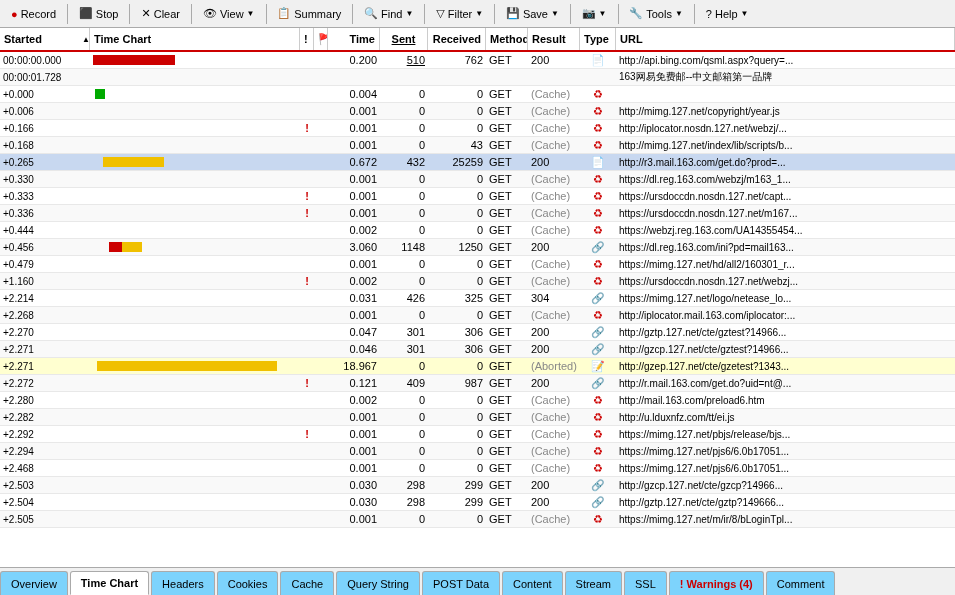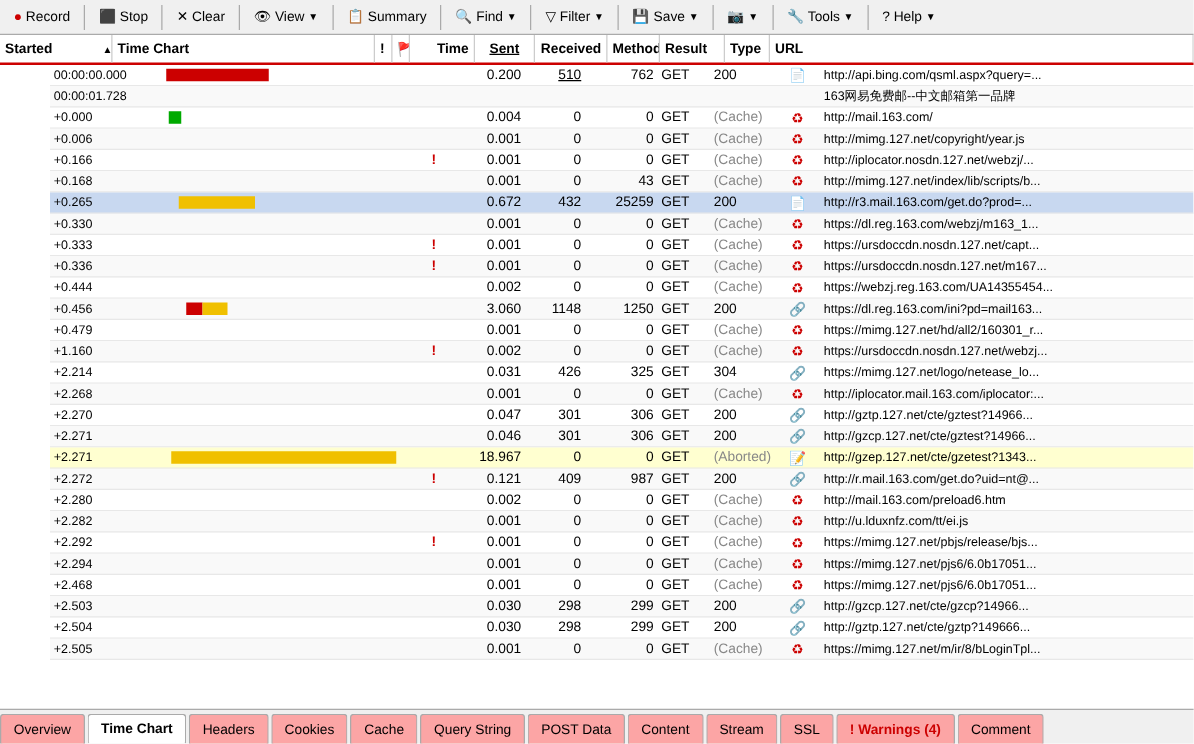--- a/index.html
+++ b/index.html
@@ -42,21 +42,21 @@
     .bar-yellow { background: #f0c000; }
     .bar-red { background: #cc0000; }
 
     
     #bottom-tabs {
       display: flex; background: #f0f0f0; border-top: 1px solid #aaa;
       height: 28px; align-items: flex-end;
     }
     .btab {
       padding: 3px 10px; border: 1px solid #aaa; border-bottom: none;
-      margin-right: 2px; cursor: pointer; background: #fca5a5;
+      margin-right: 2px; cursor: pointer; background: #7dd3fc;
       font-size: 11px; border-radius: 3px 3px 0 0; height: 24px;
       display: flex; align-items: center;
     }
     .btab.active { background: #fff; border-bottom: 1px solid #fff; font-weight: bold; }
     .btab.warning { color: #cc0000; font-weight: bold; }
 
     
     .w-started { width: 90px; min-width: 90px; }
     .w-chart { width: 210px; min-width: 210px; }
     .w-flag1 { width: 14px; min-width: 14px; }
@@ -64,21 +64,21 @@
     .w-time { width: 52px; min-width: 52px; text-align: right; }
     .w-sent { width: 48px; min-width: 48px; text-align: right; }
     .w-received { width: 58px; min-width: 58px; text-align: right; }
     .w-method { width: 42px; min-width: 42px; }
     .w-result { width: 52px; min-width: 52px; }
     .w-type { width: 36px; min-width: 36px; }
     .w-url { flex: 1; }
 
     .sort-arrow { font-size: 8px; color: #000; }
 
-    #content-area { display: flex; flex-direction: column; flex: 1; overflow: hidden; padding-left: 40px; }
+    #content-area { display: flex; flex-direction: column; flex: 1; overflow: hidden; }
   </style>
 </head>
 <body>
 
 <div id="toolbar">
   <button class="tb-btn">
     <span style="color:#cc0000;">●</span>
     <span>Record</span>
   </button>
   <div class="tb-sep"></div>
@@ -215,21 +215,20 @@
           </div>
     </div>
     <div class="cell w-flag1" style="color:#cc0000;font-weight:bold;justify-content:center;"></div>
     <div class="cell w-flag2" style="color:#ff8800;justify-content:center;"></div>
     <div class="cell w-time" style="justify-content:flex-end;">0.004</div>
     <div class="cell w-sent" style="justify-content:flex-end;">0</div>
     <div class="cell w-received" style="justify-content:flex-end;">0</div>
     <div class="cell w-method">GET</div>
     <div class="cell w-result" style="color:#888;">(Cache)</div>
     <div class="cell w-type" style="color:#cc0000;justify-content:center;">♻</div>
-    <div class="cell w-url cell-url">http://mail.163.com/</div>
   </div>
       <div class="row">
     <div class="cell w-started" style="font-size:10px;">+0.006</div>
     <div class="cell w-chart">
       <div class="bar-container"></div>
     </div>
     <div class="cell w-flag1" style="color:#cc0000;font-weight:bold;justify-content:center;"></div>
     <div class="cell w-flag2" style="color:#ff8800;justify-content:center;"></div>
     <div class="cell w-time" style="justify-content:flex-end;">0.001</div>
     <div class="cell w-sent" style="justify-content:flex-end;">0</div>

